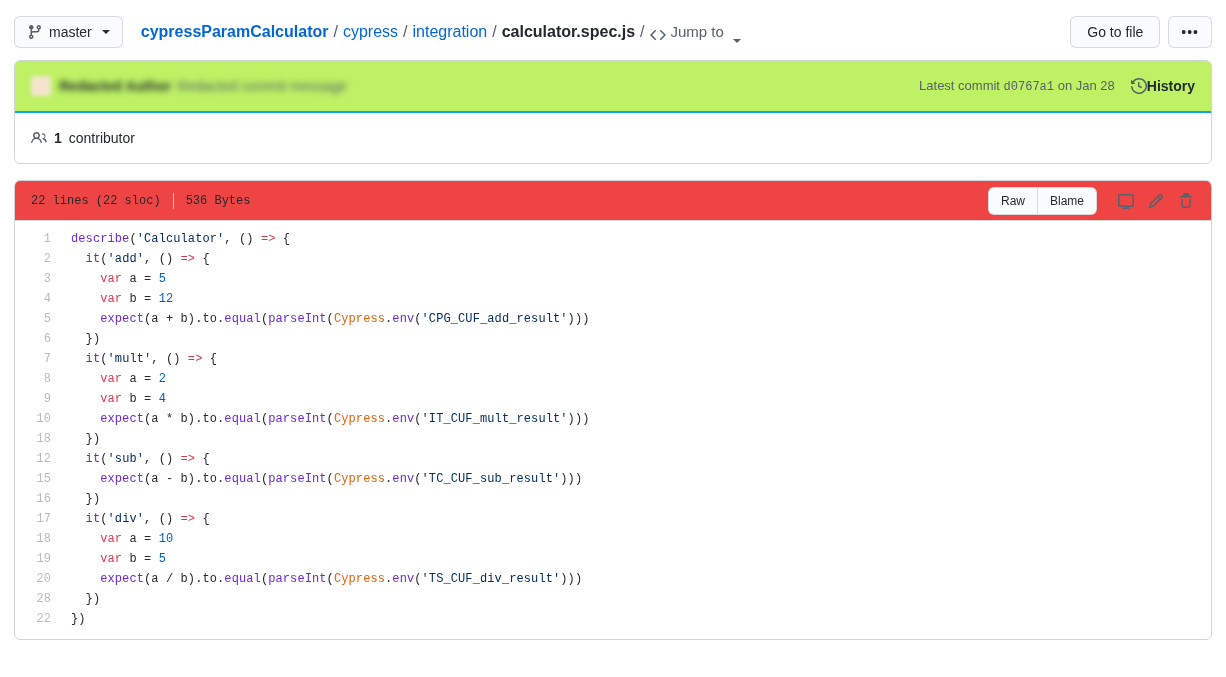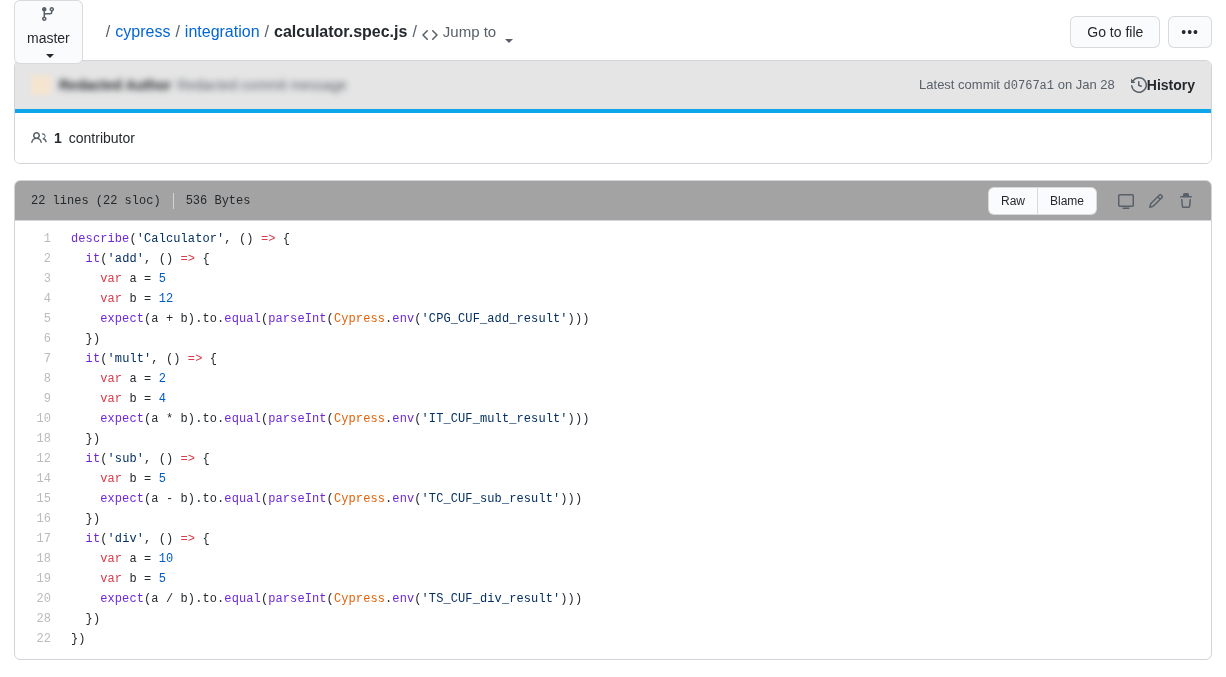--- a/index.html
+++ b/index.html
@@ -25,21 +25,20 @@
     border: 1px solid rgba(27,31,35,0.15);
     border-radius: 6px;
     background: #fafbfc;
     color: #24292e;
     font-size: 14px;
     font-family: "Liberation Sans", sans-serif;
     line-height: 20px;
     padding: 5px 16px;
     cursor: pointer;
     white-space: nowrap;
-    flex-direction: column;
   }
   .branch-btn { padding: 5px 12px; gap: 6px; font-weight: 400; }
   .branch-btn .label { color: #24292e; }
   .caret {
     display: inline-block; width: 0; height: 0;
     border-left: 4px solid transparent;
     border-right: 4px solid transparent;
     border-top: 4px solid #24292e;
     margin-left: 4px;
   }
@@ -64,22 +63,22 @@
 
   
   .box {
     border: 1px solid #d1d5da;
     border-radius: 6px;
     overflow: hidden;
     background: #ffffff;
   }
   .commit-box { margin-top: 6px; }
   .commit-row {
-    background: #e5e5e5;
-    border-bottom: 4px solid #0ea5e9;
+    background: #bef264;
+    border-bottom: 2px solid #0ea5e9;
     height: 52px;
     display: flex; align-items: center;
     padding: 0 16px;
   }
   .avatar {
     width: 20px; height: 20px; border-radius: 3px;
     background: #f4e4d0;
     margin-right: 8px;
     flex: 0 0 auto;
     filter: blur(2.2px);
@@ -111,21 +110,21 @@
   }
   .contrib-link {
     display: inline-flex; align-items: center; gap: 7px;
     color: #24292e; font-size: 14px; cursor: pointer;
   }
   .contrib-link b { font-weight: 600; }
 
   
   .file-box { margin-top: 16px; }
   .file-header {
-    background: #a3a3a3;
+    background: #ef4444;
     border-bottom: 1px solid #d1d5da;
     height: 40px;
     display: flex; align-items: center;
     padding: 0 10px 0 16px;
   }
   .file-info {
     font-family: "Liberation Mono", "DejaVu Sans Mono", monospace;
     font-size: 12px; color: #24292e;
     display: flex; align-items: center;
   }
@@ -193,20 +192,21 @@
       <span>
         <svg width="16" height="16" viewBox="0 0 16 16" fill="#586069" aria-hidden="true">
           <path d="M11.75 2.5a.75.75 0 100 1.5.75.75 0 000-1.5zm-2.25.75a2.25 2.25 0 113 2.122V6A2.5 2.5 0 0110 8.5H6a1 1 0 00-1 1v1.128a2.251 2.251 0 11-1.5 0V5.372a2.25 2.25 0 111.5 0v1.836A2.492 2.492 0 016 7h4a1 1 0 001-1v-.628A2.25 2.25 0 019.5 3.25zM4.25 12a.75.75 0 100 1.5.75.75 0 000-1.5zM3.5 3.25a.75.75 0 111.5 0 .75.75 0 01-1.5 0z"></path>
         </svg>
       </span>
       <span class="label">master</span>
       <span class="caret"></span>
     </div>
 
     <div class="breadcrumb">
+      <a class="repo" href="#">cypressParamCalculator</a>
       <span class="sep">/</span>
       <a href="#">cypress</a>
       <span class="sep">/</span>
       <a href="#">integration</a>
       <span class="sep">/</span>
       <span class="file">calculator.spec.js</span>
       <span class="sep">/</span>
       <span class="jumpto">
         <span>
           <svg width="16" height="16" viewBox="0 0 16 16" fill="#586069" aria-hidden="true">
@@ -340,24 +340,20 @@
             </tr>
             <tr>
               <td class="ln">18</td>
               <td class="lc"><span class="t-pln">  })</span></td>
             </tr>
             <tr>
               <td class="ln">12</td>
               <td class="lc"><span class="t-pln">  </span><span class="t-fn">it</span><span class="t-pln">(</span><span class="t-str">'sub'</span><span class="t-pln">, () </span><span class="t-kw">=&gt;</span><span class="t-pln"> {</span></td>
             </tr>
             <tr>
-              <td class="ln">14</td>
-              <td class="lc"><span class="t-pln">    </span><span class="t-kw">var</span><span class="t-pln"> b = </span><span class="t-num">5</span></td>
-            </tr>
-            <tr>
               <td class="ln">15</td>
               <td class="lc"><span class="t-pln">    </span><span class="t-fn">expect</span><span class="t-pln">(a - b).</span><span class="t-pln">to.</span><span class="t-fn">equal</span><span class="t-pln">(</span><span class="t-fn">parseInt</span><span class="t-pln">(</span><span class="t-var">Cypress</span><span class="t-pln">.</span><span class="t-fn">env</span><span class="t-pln">(</span><span class="t-str">'TC_CUF_sub_result'</span><span class="t-pln">)))</span></td>
             </tr>
             <tr>
               <td class="ln">16</td>
               <td class="lc"><span class="t-pln">  })</span></td>
             </tr>
             <tr>
               <td class="ln">17</td>
               <td class="lc"><span class="t-pln">  </span><span class="t-fn">it</span><span class="t-pln">(</span><span class="t-str">'div'</span><span class="t-pln">, () </span><span class="t-kw">=&gt;</span><span class="t-pln"> {</span></td>

